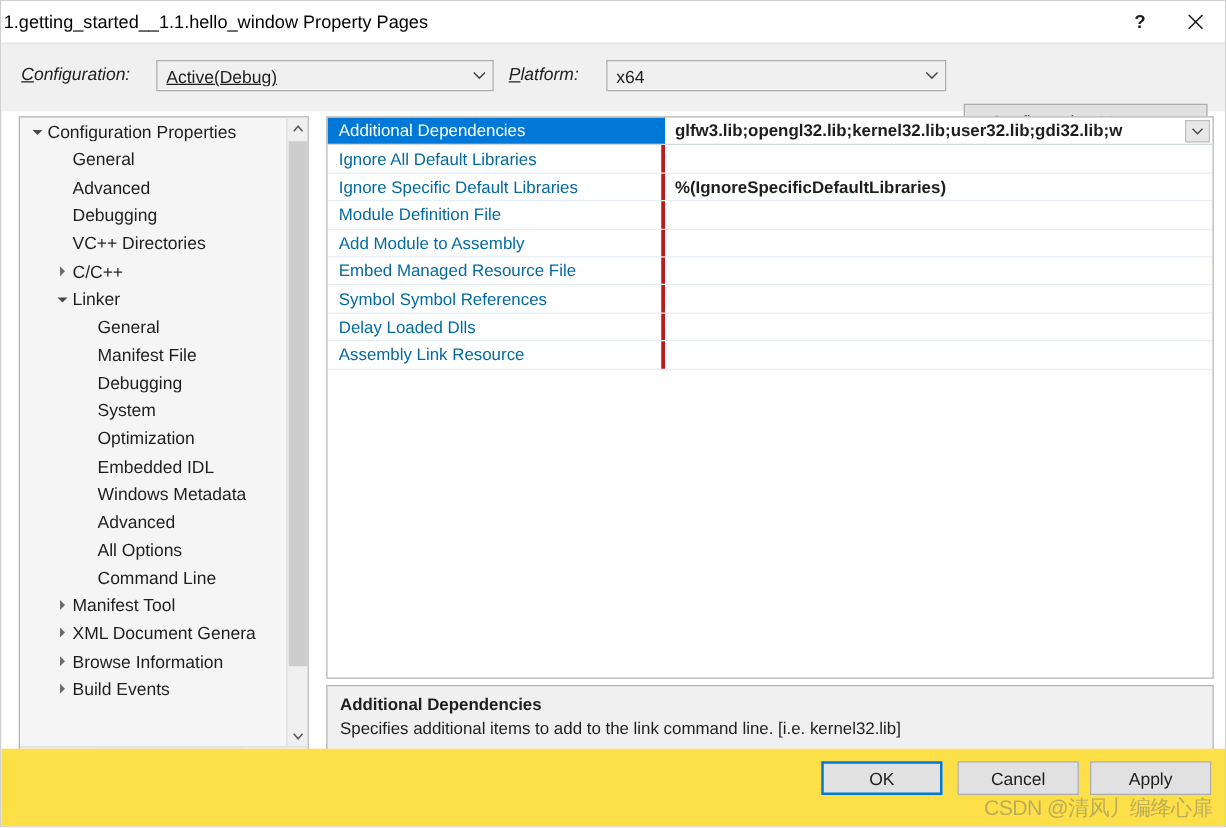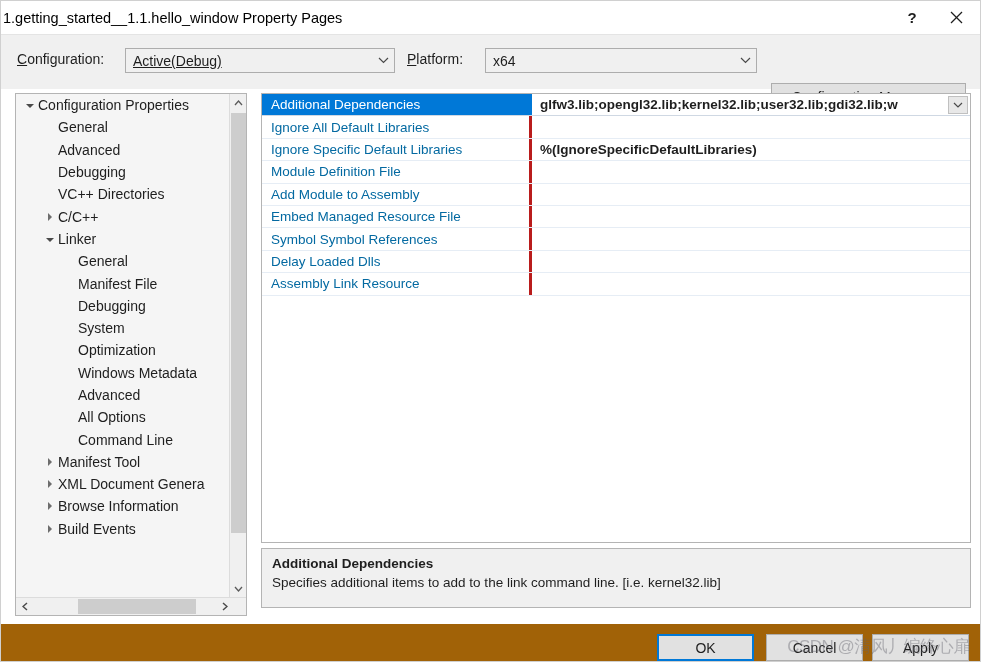--- a/index.html
+++ b/index.html
@@ -47,20 +47,21 @@
   #config-row {
     position: absolute; left: 0; top: 33px;
     width: 981px; height: 55px;
     background: #f0f0f0;
     border-top: 1px solid #e4e4e4;
   }
   .lbl {
     position: absolute;
     font-size: 14px; color: #1e1e1e;
     top: 16px;
+    font-style: italic;
   }
   .lbl u { text-decoration: underline; }
   #lbl-config { left: 16px; }
   #lbl-platform { left: 406px; }
 
   .combo {
     position: absolute; top: 13px;
     height: 25px;
     background: #f0f0f0;
     border: 1px solid #adadad;
@@ -235,22 +236,22 @@
     font-size: 13.5px; font-weight: bold; color: #1e1e1e;
     margin-bottom: 4px;
   }
   #desc-body {
     font-size: 13.5px; color: #1e1e1e;
   }
 
   
   #footer {
     position: absolute; left: 0; bottom: 0;
-    width: 981px; height: 37px;
-    background: #a16207;
+    width: 981px; height: 62px;
+    background: #fde047;
   }
   .fbtn {
     position: absolute; top: 10px;
     height: 27px; width: 97px;
     background: #e1e1e1;
     border: 1px solid #adadad;
     font-size: 14px; color: #1e1e1e;
     font-family: "Liberation Sans", sans-serif;
     cursor: default;
   }
@@ -376,20 +377,25 @@
           <div class="tlabel">System</div>
         </div>
         <div class="tnode">
           <div style="width: 46px; min-width: 46px;"></div>
           <div class="tw"></div>
           <div class="tlabel">Optimization</div>
         </div>
         <div class="tnode">
           <div style="width: 46px; min-width: 46px;"></div>
           <div class="tw"></div>
+          <div class="tlabel">Embedded IDL</div>
+        </div>
+        <div class="tnode">
+          <div style="width: 46px; min-width: 46px;"></div>
+          <div class="tw"></div>
           <div class="tlabel">Windows Metadata</div>
         </div>
         <div class="tnode">
           <div style="width: 46px; min-width: 46px;"></div>
           <div class="tw"></div>
           <div class="tlabel">Advanced</div>
         </div>
         <div class="tnode">
           <div style="width: 46px; min-width: 46px;"></div>
           <div class="tw"></div>

